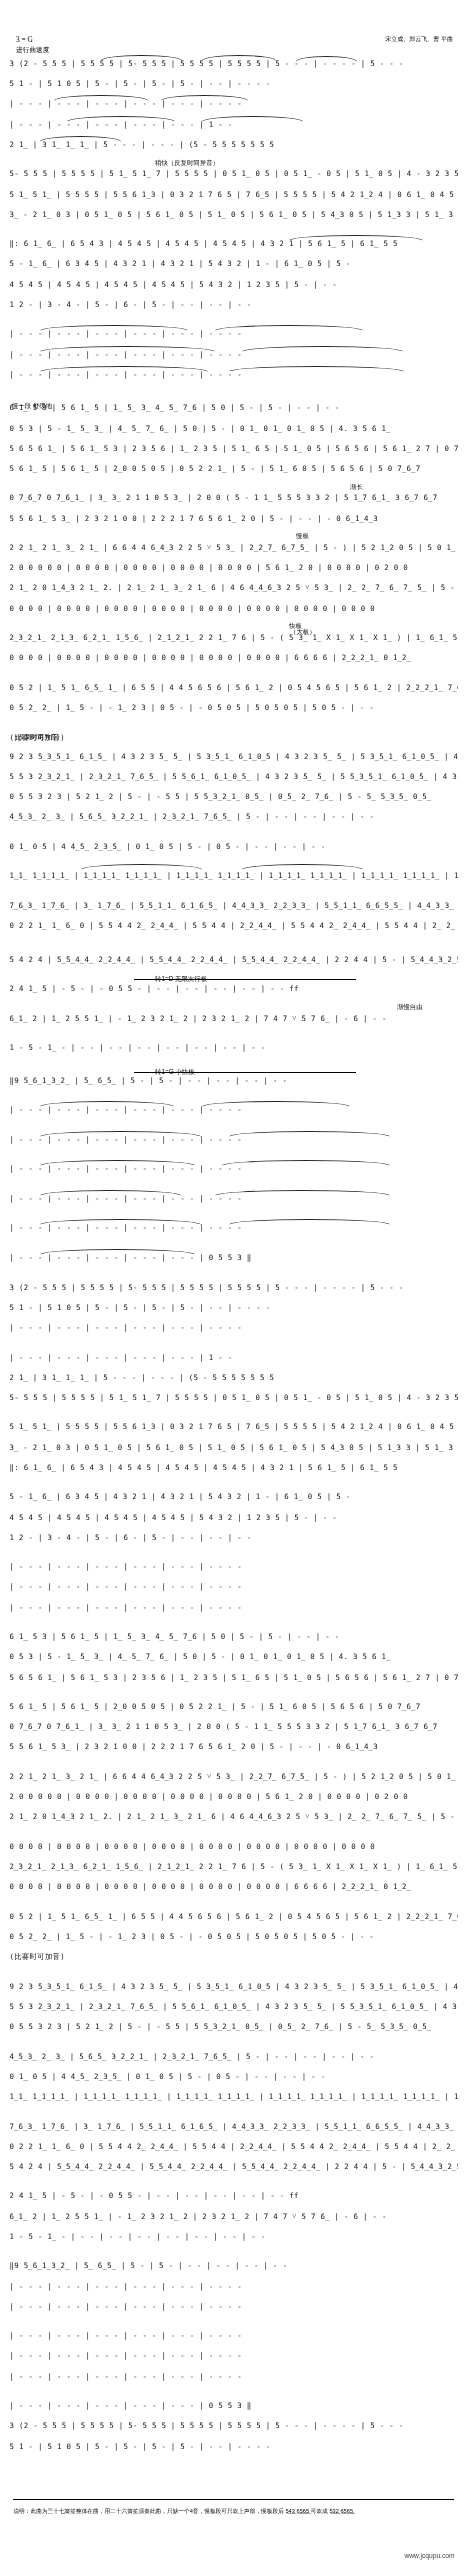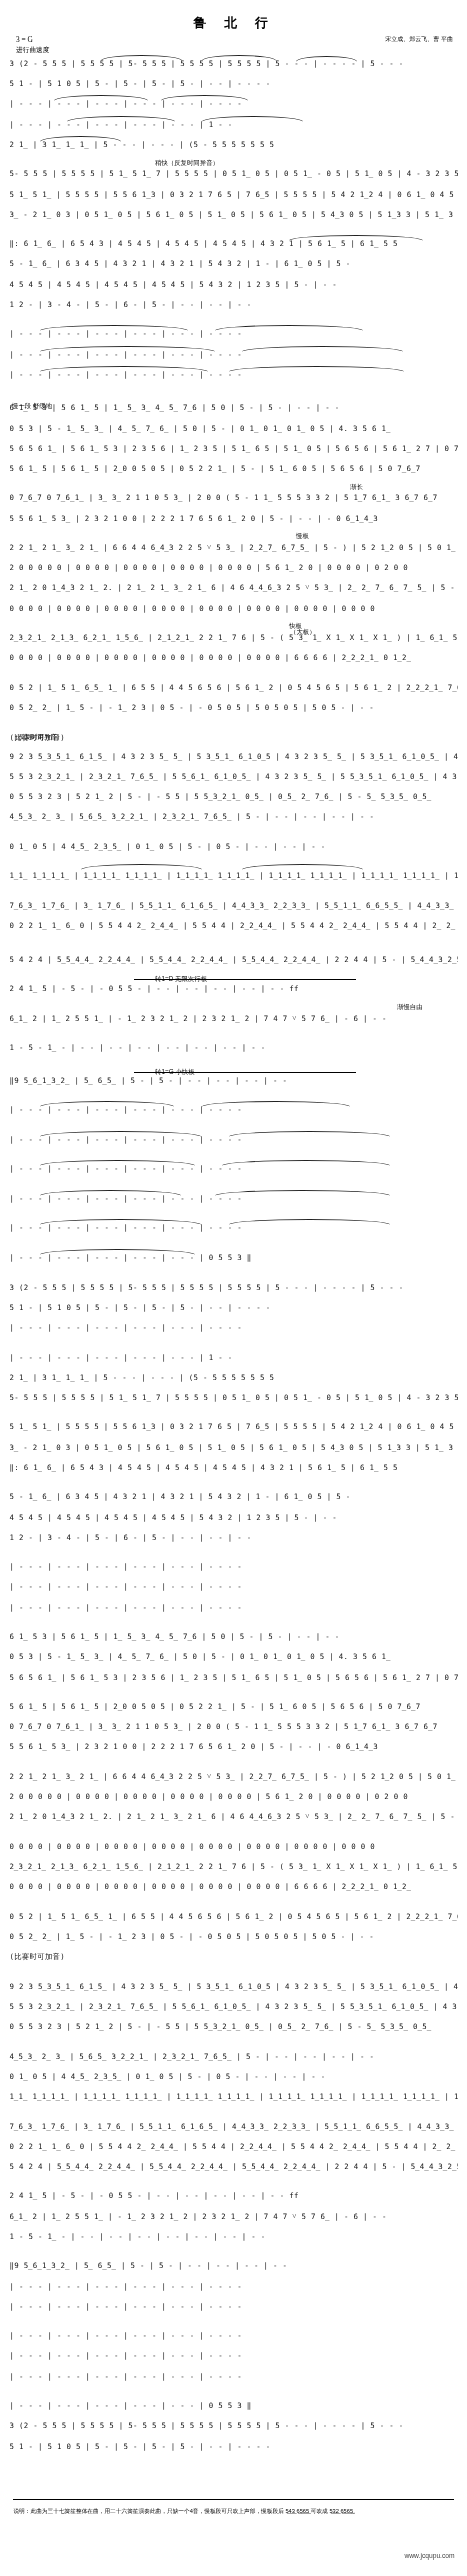--- a/index.html
+++ b/index.html
@@ -96,21 +96,20 @@
     font-size:6.7px;
     color:#444;
     font-family:"Liberation Sans", sans-serif;
   }
 </style>
 </head>
 <body>
 
 <div class="page">
 
-  <div class="title">鲁 北 行</div>
   <div class="key">3 = G</div>
   <div class="tempo">进行曲速度</div>
   <div class="credits">宋立成、郑云飞、曹 平曲</div>
 
   <div id="systems-host">
       <div class="system" style="top: 59px;">3 (2 - 5 5 5 | 5 5 5 5 | 5- 5 5 5 | 5 5 5 5 | 5 5 5 5 |  5 -  -  -  |  -  -  -  - | 5 - - -</div>
       <div class="system" style="top: 79px;">5  1  -  |  5 1  0 5  |  5  -  |  5  -  |  5  -  |  5  -  |  -  -  |  -  -  -  -</div>
       <div class="system" style="top: 99px;">|  -  -  -  |  -  -  -  |  -  -  -  |  -  -  -  |  -  -  -  |  -  -  -  -</div>
       <div class="system" style="top: 120px;">|  -  -  -  |  -  -  -  |  -  -  -  |  -  -  -  |  -  -  -  |  1  -  -</div>
       <div class="system" style="top: 140px;">2  1̲  |  3  1̲  1̲  1̲  |  5  -  -  -  |  -  -  -  | (5 - 5 5 5  5 5 5 5</div>

